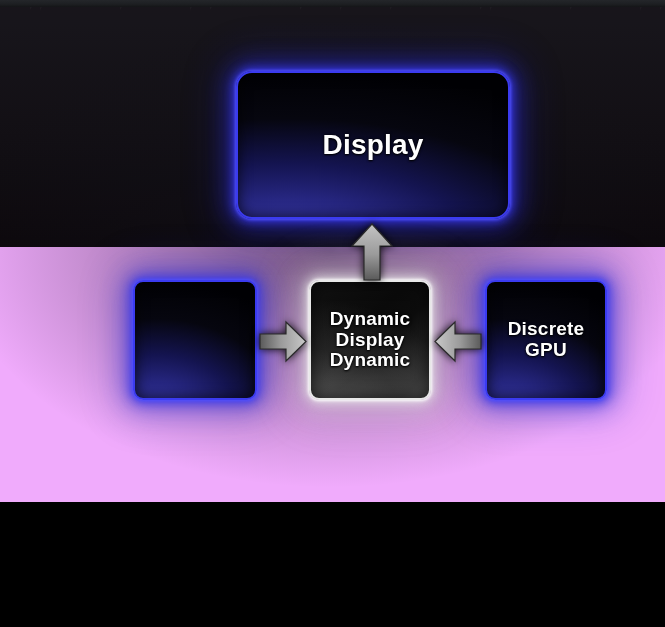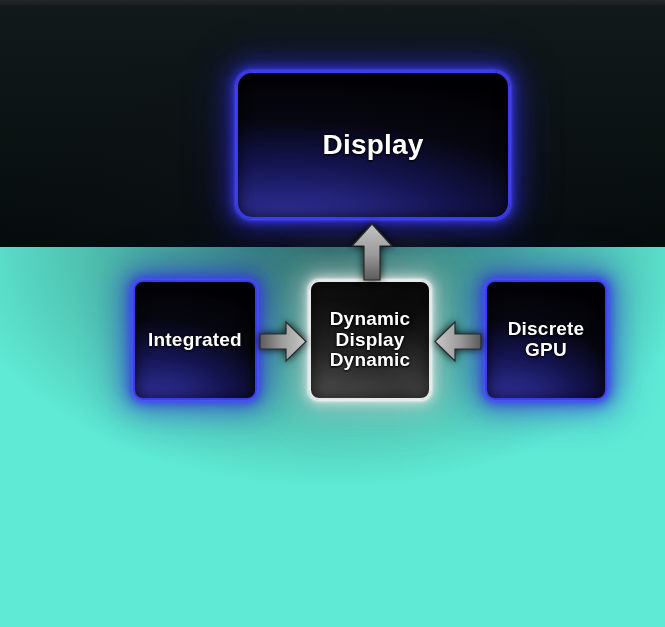--- a/index.html
+++ b/index.html
@@ -7,22 +7,22 @@
     padding: 0;
     background: #000000;
   }
   body {
     font-family: "Liberation Sans", sans-serif;
   }
 
   #stage {
     position: relative;
     width: 665px;
-    height: 627px;
-    background: #5eead4;
+    height: 502px;
+    background: #f0abfc;
     overflow: hidden;
   }
 
   
   #chrome-strip {
     position: absolute;
     left: 0; top: 0;
     width: 665px;
     height: 7px;
     background: linear-gradient(to bottom, #24262a 0%, #1d1f22 60%, #141517 100%);
@@ -144,21 +144,21 @@
   <div id="chrome-strip"></div>
   <div id="bg-texture"></div>
   <div id="bg-vignette"></div>
 
   <div class="node blue" id="node-display">
     <span class="label">Display</span>
   </div>
 
   <div class="node blue" id="node-integrated">
     <span class="label">
-      <span>Integrated</span><br>
+      <br>
     </span>
   </div>
 
   <div class="node white" id="node-switch">
     <span class="label">
       <span>Dynamic</span><br>
       <span>Display</span><br>
       <span>Dynamic</span>
     </span>
   </div>

